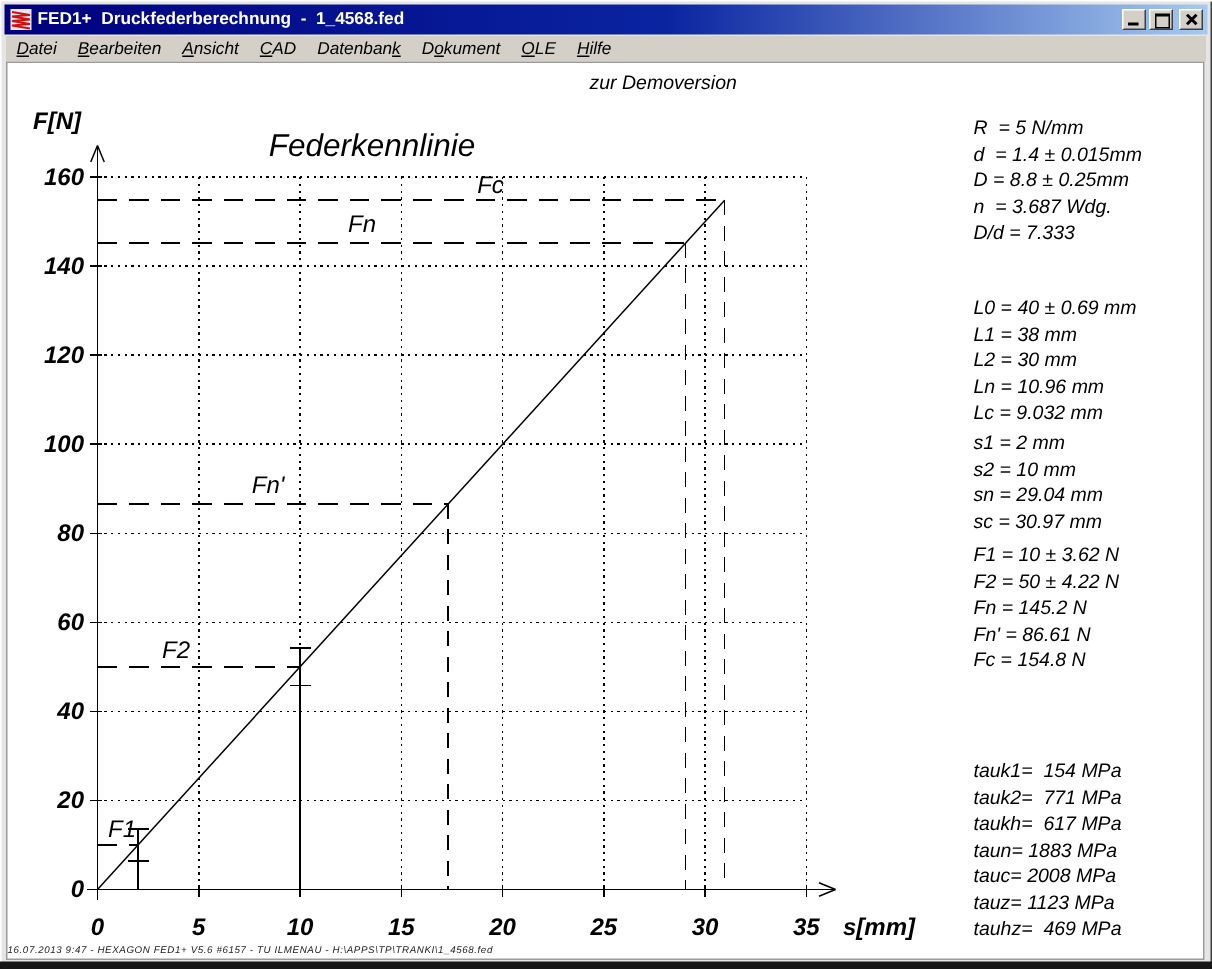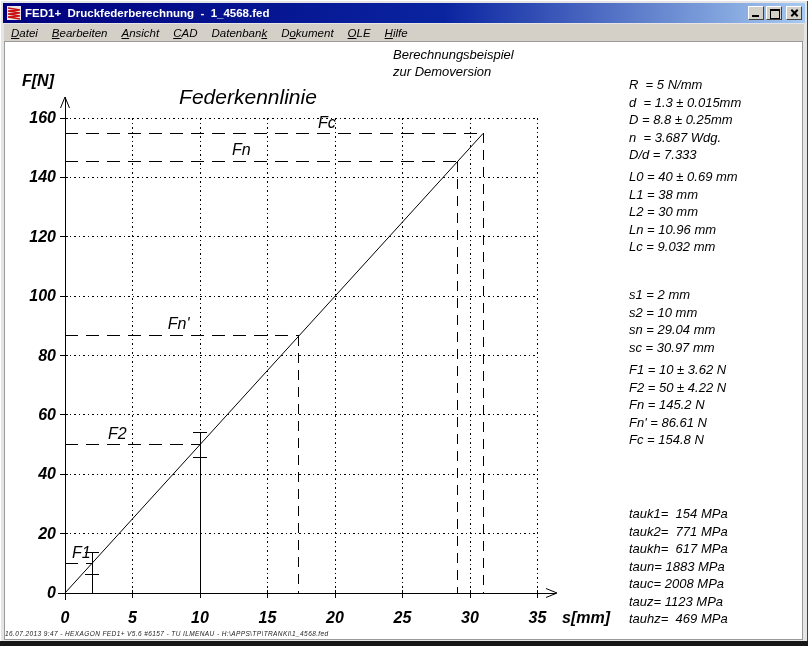--- a/index.html
+++ b/index.html
@@ -37,21 +37,21 @@
   .t-tick {font:italic 700 16px "Liberation Sans",sans-serif;}
   .t-mark {font:italic 16px "Liberation Sans",sans-serif;}
   .t-title{font:italic 21px "Liberation Sans",sans-serif;}
   .t-axis {font:italic 700 16px "Liberation Sans",sans-serif;}
   
   .dhead{position:absolute;left:393px;top:46px;font:italic 13px "Liberation Sans",sans-serif;
          line-height:17px;color:#000;}
   
   .pblock{position:absolute;left:629px;font:italic 13px "Liberation Sans",sans-serif;
           line-height:17.5px;color:#000;}
-  .pline{white-space:pre;}
+  .pline{white-space:pre;margin-left:20px;}
   
   .statusline{position:absolute;left:5px;top:630px;font:italic 6.5px "Liberation Sans",sans-serif;
               letter-spacing:0.4px;color:#222;white-space:pre;}
 </style>
 </head>
 <body>
 
 <div class="window">
 
   <div class="titlebar">
@@ -81,21 +81,20 @@
     <span class="mi"><u>C</u>AD</span>
     <span class="mi">Datenban<u>k</u></span>
     <span class="mi">D<u>o</u>kument</span>
     <span class="mi"><u>O</u>LE</span>
     <span class="mi"><u>H</u>ilfe</span>
   </div>
 
   <div class="client"></div>
 
   <div class="dhead">
-    <div>Berechnungsbeispiel</div>
     <div>zur Demoversion</div>
   </div>
 
   <svg id="chart" width="808" height="606">
       <line x1="132.5" y1="78" x2="132.5" y2="553" class="dot"></line>
       <line x1="200" y1="78" x2="200" y2="553" class="dot"></line>
       <line x1="267.5" y1="78" x2="267.5" y2="553" class="dot"></line>
       <line x1="335" y1="78" x2="335" y2="553" class="dot"></line>
       <line x1="402.5" y1="78" x2="402.5" y2="553" class="dot"></line>
       <line x1="470" y1="78" x2="470" y2="553" class="dot"></line>
@@ -168,26 +167,26 @@
       <text x="56" y="142.375" class="t-tick" text-anchor="end">140</text>
       <line x1="60" y1="78" x2="68" y2="78" class="solid crisp"></line>
       <text x="56" y="83" class="t-tick" text-anchor="end">160</text>
       <text x="248" y="64" class="t-title" text-anchor="middle">Federkennlinie</text>
       <text x="22" y="46" class="t-axis" text-anchor="start">F[N]</text>
       <text x="562" y="583" class="t-axis" text-anchor="start">s[mm]</text>
     </svg>
 
   <div class="pblock" style="top:76px">
       <div class="pline">R  = 5 N/mm</div>
-      <div class="pline">d  = 1.3 ± 0.015mm</div>
+      <div class="pline">d  = 1.4 ± 0.015mm</div>
       <div class="pline">D = 8.8 ± 0.25mm</div>
       <div class="pline">n  = 3.687 Wdg.</div>
       <div class="pline">D/d = 7.333</div>
     </div>
-  <div class="pblock" style="top:168px">
+  <div class="pblock" style="top:196px">
       <div class="pline">L0 = 40 ± 0.69 mm</div>
       <div class="pline">L1 = 38 mm</div>
       <div class="pline">L2 = 30 mm</div>
       <div class="pline">Ln = 10.96 mm</div>
       <div class="pline">Lc = 9.032 mm</div>
     </div>
   <div class="pblock" style="top:286px">
       <div class="pline">s1 = 2 mm</div>
       <div class="pline">s2 = 10 mm</div>
       <div class="pline">sn = 29.04 mm</div>

